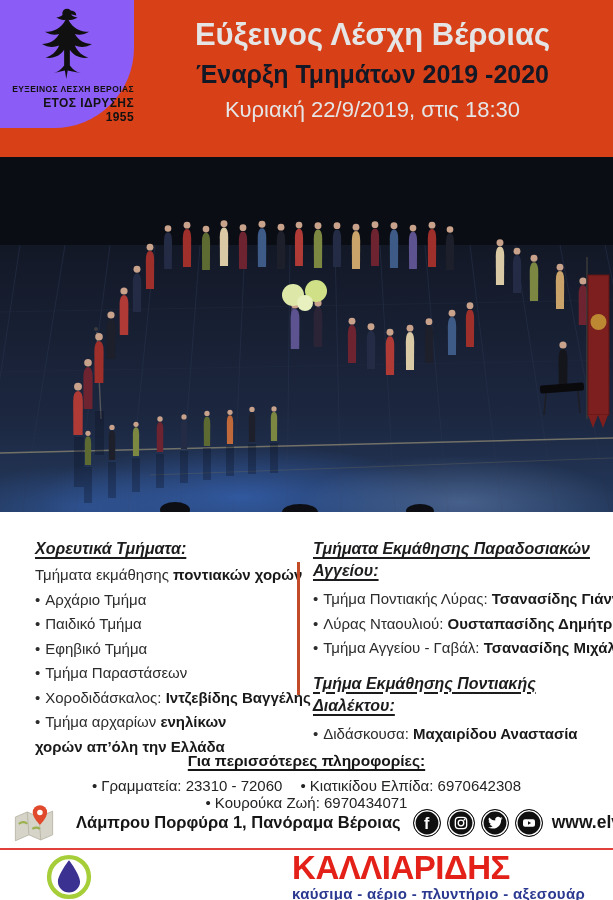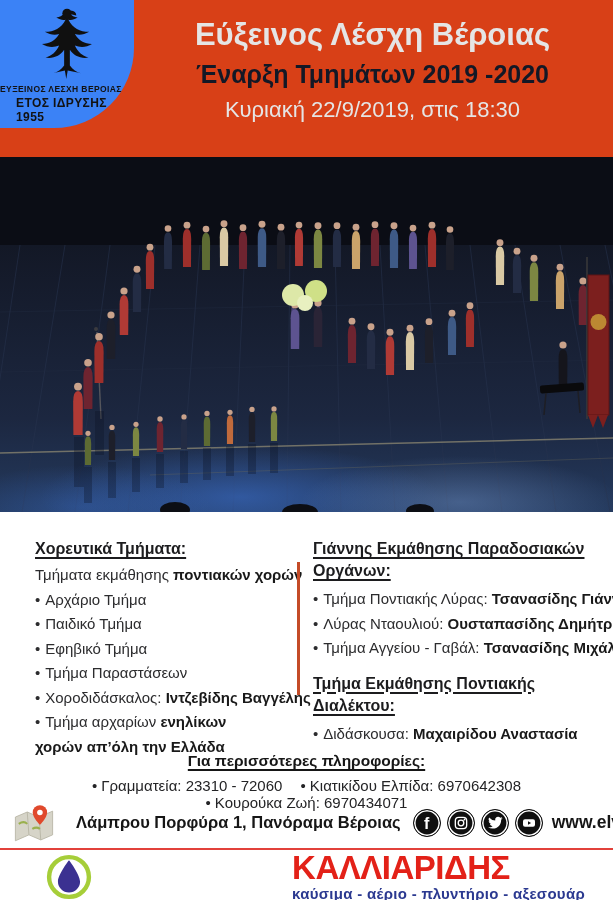--- a/index.html
+++ b/index.html
@@ -1,41 +1,41 @@
 <!DOCTYPE html>
 <html><head>
 <meta charset="utf-8">
 <style>
   html,body{margin:0;padding:0;background:#e8e8e8;}
   .poster{position:relative;width:613px;height:900px;margin:0 auto;background:#ffffff;
     font-family:"Liberation Sans",sans-serif;overflow:hidden;color:#222;}
 
   
   .hdr{position:relative;height:157px;background:#d84017;}
-  .logo-box{position:absolute;top:0;left:0;width:134px;height:128px;background:#3b82f6;
-    border-bottom-right-radius:80px;box-sizing:border-box;text-align:left;padding-top:4px;z-index:2;}
+  .logo-box{position:absolute;top:0;left:0;width:134px;height:128px;background:#8b5cf6;
+    border-bottom-right-radius:80px;box-sizing:border-box;text-align:right;padding-top:4px;z-index:2;}
   .logo-box svg{width:88px;height:80px;display:block;margin:0 auto;}
   .org-name{font-size:8.5px;font-weight:bold;letter-spacing:.4px;color:#121212;}
   .org-founded{font-size:12px;font-weight:bold;letter-spacing:.4px;color:#121212;margin-top:2px;padding-left:16px;}
   .hdr-text{position:absolute;left:138px;right:6px;top:18px;text-align:center;}
   .hdr-title{font-size:31px;font-weight:bold;color:#e5e5e5;line-height:34px;}
   .hdr-sub{font-size:25px;font-weight:bold;color:#131826;line-height:30px;margin-top:7px;}
   .hdr-date{font-size:22px;font-weight:400;color:#e5e5e5;line-height:26px;margin-top:8px;}
 
   
   .photo{height:355px;background:#0b0d15;}
   .photo svg{display:block;width:613px;height:355px;}
 
   
   .columns{display:flex;box-sizing:border-box;height:235px;padding:26px 0 0 35px;}
   .col-left{width:262px;}
   .v-divider{width:3px;height:133px;background:#c44b27;margin-top:24px;flex:0 0 auto;}
   .col-right{width:278px;margin-left:13px;}
   .sec-head{font-size:16px;font-weight:bold;color:#1c1c1e;line-height:22px;margin:0 0 3px 0;
-    text-decoration:underline;text-decoration-thickness:1.6px;text-underline-offset:3px;}
+    text-decoration:underline;text-decoration-thickness:1.6px;text-underline-offset:3px;font-style:italic;}
   .line{font-size:15px;color:#2c2c2e;line-height:24.5px;white-space:nowrap;}
   .line b{color:#191919;}
   .bullet{margin-right:5px;}
   .closing{font-weight:bold;color:#191919;white-space:nowrap;}
   .col-right .sec-head{margin-bottom:5px;}
   .gap-top{margin-top:12px;}
 
   
   .info{text-align:center;height:52px;padding-top:5px;box-sizing:border-box;}
   .info-head{display:inline-block;font-size:15.5px;font-weight:bold;color:#161616;
@@ -244,21 +244,21 @@
       <div class="line"><span class="bullet">•</span><span>Εφηβικό Τμήμα</span><b></b></div>
       <div class="line"><span class="bullet">•</span><span>Τμήμα Παραστάσεων</span><b></b></div>
       <div class="line"><span class="bullet">•</span><span>Χοροδιδάσκαλος: </span><b>Ιντζεβίδης Βαγγέλης</b></div>
       <div class="line"><span class="bullet">•</span><span>Τμήμα αρχαρίων </span><b>ενηλίκων</b></div>
       <div class="line closing">χορών απ’όλη την Ελλάδα</div>
     </div>
 
     <div class="v-divider"></div>
 
     <div class="col-right">
-      <div class="sec-head">Γιάννης Εκμάθησης Παραδοσιακών Οργάνων:</div>
+      <div class="sec-head">Τμήματα Εκμάθησης Παραδοσιακών Αγγείου:</div>
       <div class="line"><span class="bullet">•</span><span>Τμήμα Ποντιακής Λύρας: </span><b>Τσανασίδης Γιάννης</b></div>
       <div class="line"><span class="bullet">•</span><span>Λύρας Νταουλιού: </span><b>Ουσταπασίδης Δημήτρης</b></div>
       <div class="line"><span class="bullet">•</span><span>Τμήμα Αγγείου - Γαβάλ: </span><b>Τσανασίδης Μιχάλης</b></div>
       <div class="sec-head gap-top">Τμήμα Εκμάθησης Ποντιακής Διαλέκτου:</div>
       <div class="line"><span class="bullet">•</span><span>Διδάσκουσα: </span><b>Μαχαιρίδου Αναστασία</b></div>
     </div>
   </div>
 
   <div class="info">
     <span class="info-head">Για περισσότερες πληροφορίες:</span>

